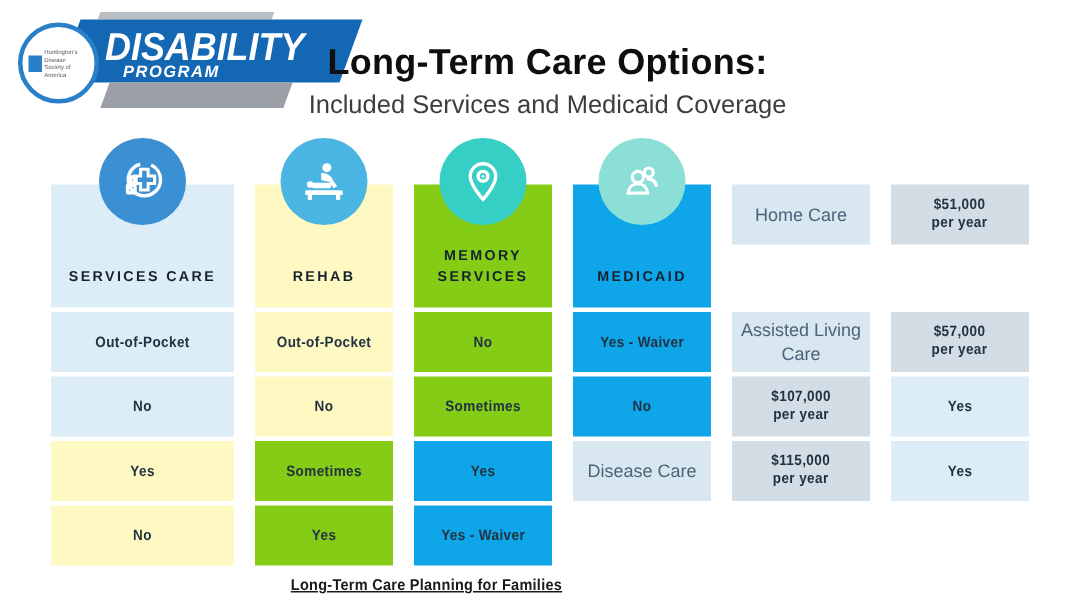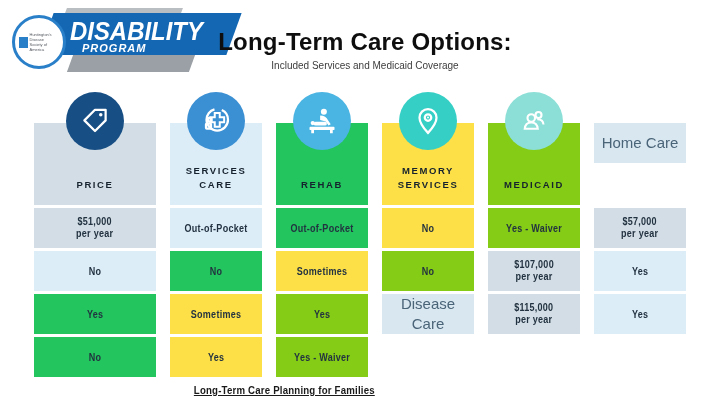--- a/index.html
+++ b/index.html
@@ -26,38 +26,38 @@
     color:#ffffff; font-style:italic; font-weight:bold; font-size:11px; letter-spacing:1px; }
   .logo-circle { position:absolute; left:4px; top:9px; width:54px; height:54px;
     background:#ffffff; border:3px solid #2a7fc9; border-radius:50%;
     display:flex; align-items:center; justify-content:center; gap:2px; z-index:2; }
   .org-mark { width:9px; height:11px; background:#2a7fc9; flex:0 0 auto; }
   .org-text { font-size:4px; line-height:1.3; color:#555a60; width:30px; }
 
   
   .heading { position:absolute; left:190px; top:28px; width:350px; text-align:center; }
   .heading-title { font-size:24px; font-weight:bold; color:#0e0e0e; letter-spacing:0.2px; }
-  .heading-subtitle { font-size:10px; color:#3d3d3d; margin-top:4px; }
+  .heading-subtitle { font-size:17px; color:#3d3d3d; margin-top:4px; }
 
   
   .table-wrap { position:absolute; left:34px; top:123px; width:652px; }
   .grid { display:grid; grid-template-columns:122px 92px 92px 92px 92px 92px;
     column-gap:14px; row-gap:3px; }
   .cell { display:flex; align-items:center; justify-content:center;
     text-align:center; height:40px; padding:2px 4px; }
   .hcell { height:82px; align-items:flex-end; padding-bottom:13px; position:relative; }
   .c0 { background:#d9e7f1; }
   .c1 { background:#d2dde5; }
   .c2 { background:#dcedf8; }
-  .c3 { background:#22c55e; }
-  .c4 { background:#fde047; }
-  .c5 { background:#84cc16; }
+  .c3 { background:#fef9c3; }
+  .c4 { background:#84cc16; }
+  .c5 { background:#0ea5e9; }
   .col-head { font-size:9.5px; font-weight:bold; letter-spacing:1.6px;
     color:#16222e; line-height:1.5; }
-  .facility { font-size:15px; color:#4a6478; line-height:1.35; }
+  .facility { font-size:12px; color:#4a6478; line-height:1.35; }
   .val { font-size:10px; font-weight:bold; color:#233240; letter-spacing:0.3px;
     transform:scaleX(0.9); white-space:nowrap; }
   .price { line-height:1.25; }
 
   
   .icon-circle { position:absolute; top:-31px; left:calc(50% - 29px);
     width:58px; height:58px; border-radius:50%;
     display:flex; align-items:center; justify-content:center; }
   .icon-circle svg { width:30px; height:30px; }
 
@@ -86,29 +86,20 @@
 </div>
 
 <div class="heading">
   <div class="heading-title">Long-Term Care Options:</div>
   <div class="heading-subtitle">Included Services and Medicaid Coverage</div>
 </div>
 
 <div class="table-wrap">
   <div class="grid">
 
-    <div class="cell hcell c1">
-      <div class="icon-circle" style="background: rgb(23, 78, 132);">
-        <svg viewBox="0 0 24 24" fill="none" stroke="#ffffff" stroke-width="1.8" stroke-linejoin="round">
-          <path d="M3.5 11.5 L12 3 H20.5 V11.5 L12 20 Z"></path>
-          <circle cx="16.6" cy="6.9" r="1.4" fill="#ffffff" stroke="none"></circle>
-        </svg>
-      </div>
-      <div class="col-head">PRICE</div>
-    </div>
     <div class="cell hcell c2">
       <div class="icon-circle" style="background: rgb(59, 143, 211);">
         <svg viewBox="0 0 24 24" fill="none" stroke="#ffffff" stroke-width="1.8">
           <circle cx="13" cy="11" r="8.6" stroke-dasharray="38 6"></circle>
           <path d="M11 5.5h4v3.5h3.5v4H15v3.5h-4V13H7.5V9H11Z" stroke-width="1.6"></path>
           <rect x="4" y="14" width="4" height="4" rx="0.6"></rect>
           <rect x="5.5" y="9.5" width="3" height="3" rx="0.5"></rect>
         </svg>
       </div>
       <div class="col-head">SERVICES CARE</div>
@@ -164,20 +155,23 @@
     <div class="cell c3">
         <div class="val">Out-of-Pocket</div>
       </div>
     <div class="cell c4">
         <div class="val">No</div>
       </div>
     <div class="cell c5">
         <div class="val">Yes - Waiver</div>
       </div>
 
+    <div class="cell c0">
+        <div class="facility">Assisted Living Care</div>
+      </div>
     <div class="cell c1">
         <div class="val price">
           <div>$57,000</div>
           <div>per year</div>
         </div>
       </div>
     <div class="cell c2">
         <div class="val">No</div>
       </div>
     <div class="cell c3">

